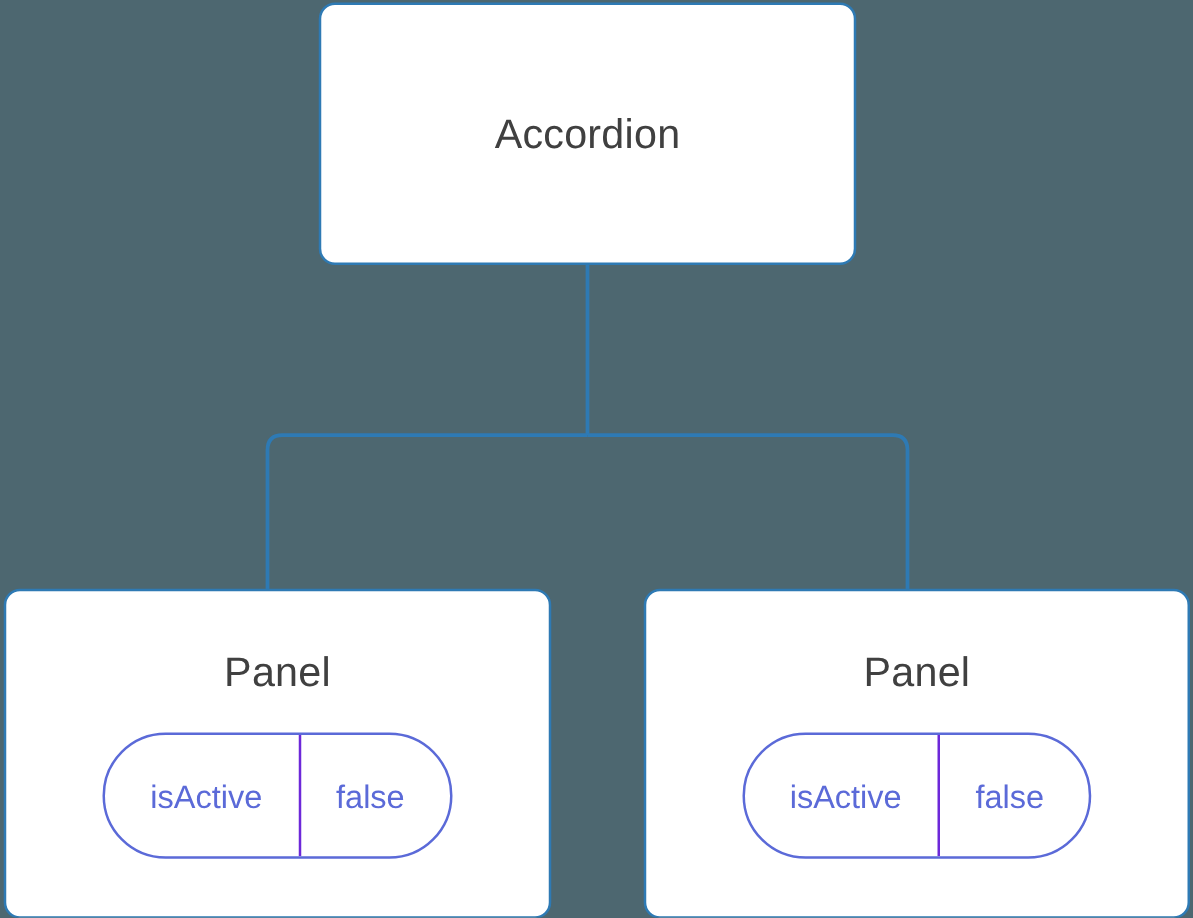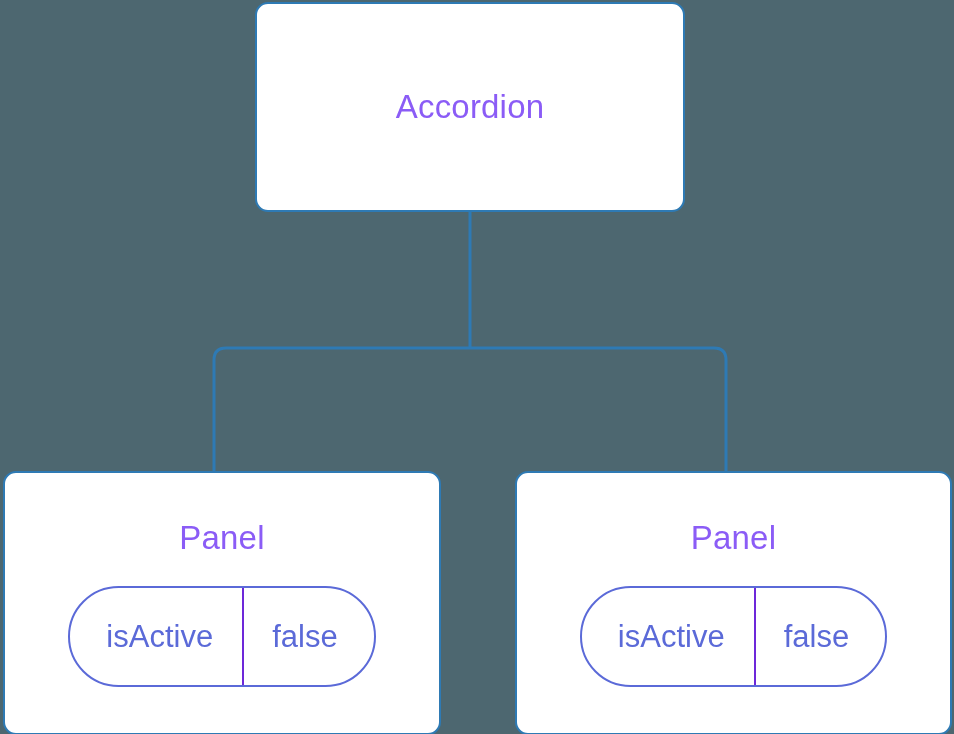--- a/index.html
+++ b/index.html
@@ -36,21 +36,21 @@
     box-sizing: border-box;
     background: #ffffff;
     border: 2px solid #2e7ab4;
     border-radius: 13px;
     display: flex;
     flex-direction: column;
     align-items: center;
   }
 
   .node-title {
-    color: #8b5cf6;
+    color: #404040;
     font-size: 33px;
     line-height: 1.1;
     letter-spacing: 0.2px;
     white-space: nowrap;
     font-weight: 400;
   }
 
   
   #node-root {
     left: 255px;
@@ -89,21 +89,21 @@
     border-radius: 52px;
     background: transparent;
     overflow: hidden;
   }
   .prop-key,
   .prop-val {
     display: flex;
     align-items: center;
     justify-content: center;
     color: #5b6ad8;
-    font-size: 31px;
+    font-size: 26px;
     line-height: 1;
     white-space: nowrap;
     box-sizing: border-box;
   }
   .prop-key {
     padding: 0 29px 0 36px;
   }
   .prop-val {
     padding: 0 36px 0 28px;
     border-left: 2px solid #6d28d9;

